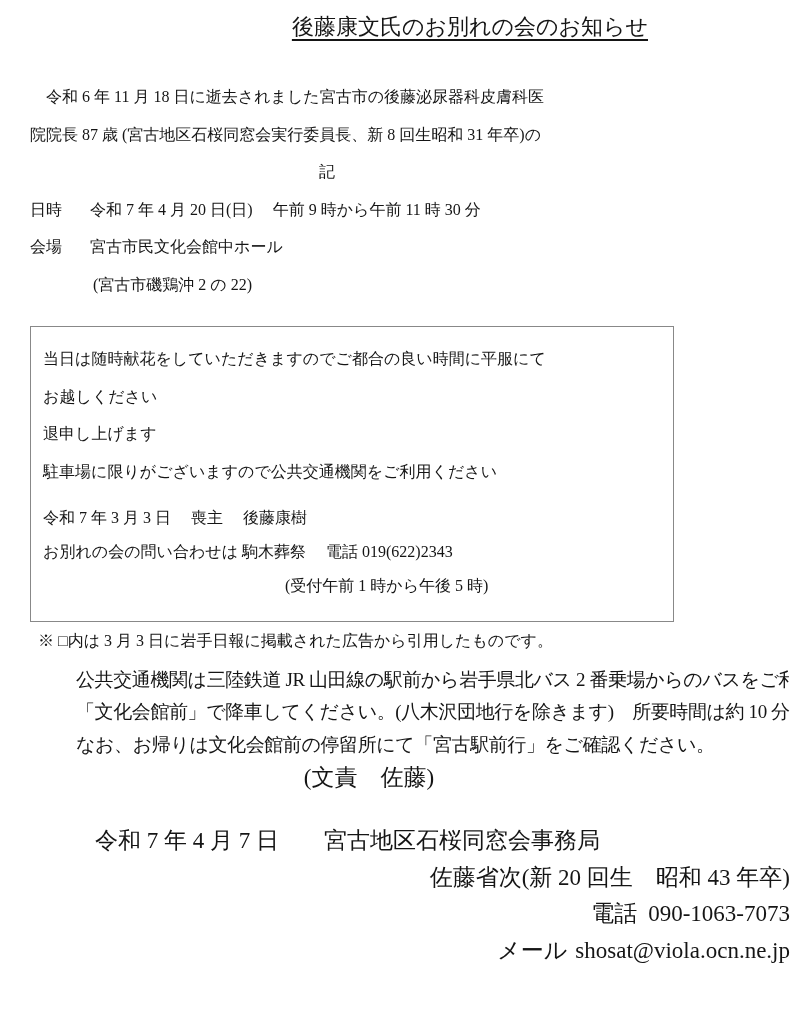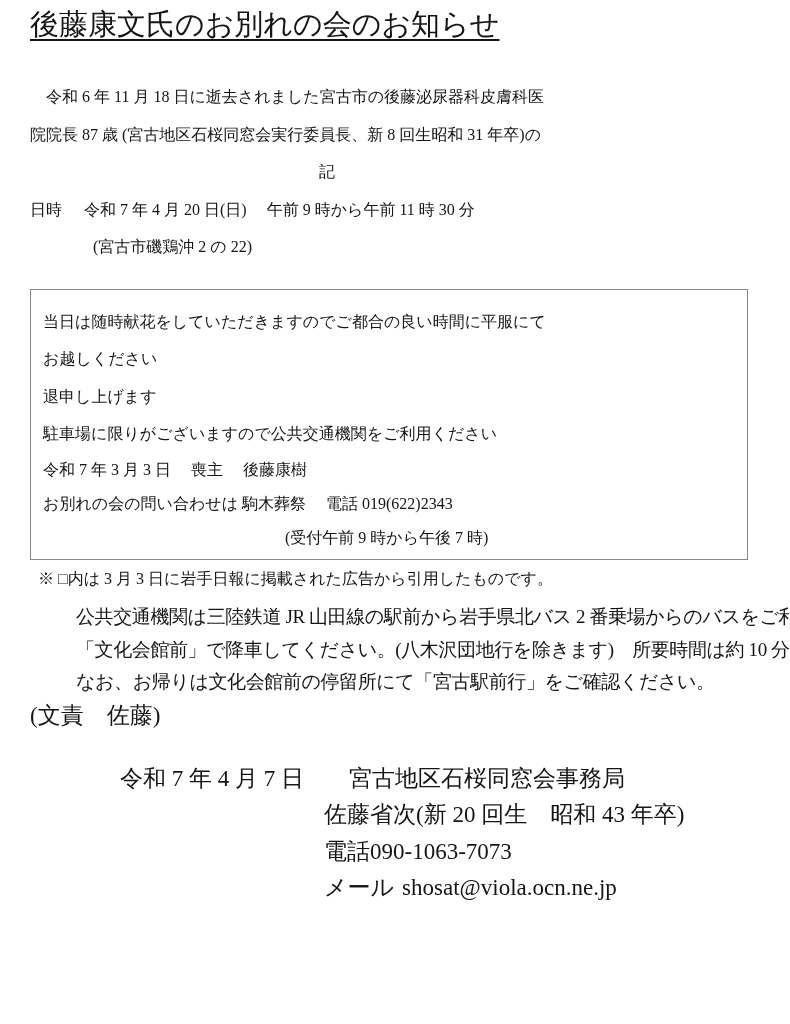--- a/index.html
+++ b/index.html
@@ -8,72 +8,72 @@
     background: #ffffff;
     color: #151515;
     font-family: "Liberation Serif", "DejaVu Serif", serif;
     overflow: hidden;
   }
   .page { padding: 10px 0 0 30px; }
   .line { font-size: 16px; line-height: 37.5px; white-space: nowrap; }
 
   .title {
     width: 618px;
-    text-align: left;
-    font-size: 29px;
+    text-align: right;
+    font-size: 22px;
     line-height: 34px;
     white-space: nowrap;
-    font-family: Liberation Mono, monospace;
   }
   .title .u {
     text-decoration: underline;
     text-underline-offset: 5px;
     text-decoration-thickness: 1.5px;
   }
 
   .intro { margin-top: 34px; }
 
   .ki { width: 594px; text-align: center; }
 
-  .sched-label { margin-right: 22px; text-align: center; }
+  .sched-label { margin-right: 28px; text-align: center; }
   .addr { padding-left: 63px; }
 
   .notice-box {
     box-sizing: border-box;
     margin-top: 23px;
-    width: 718px;
+    width: 644px;
     border: 1px solid #888888;
-    padding: 13px 0 4px 12px;
+    padding: 13px 0 18px 12px;
   }
-  .notice-box .group2 { }
+  .notice-box .group2 { margin-top: 11px; }
   .notice-box .group2 .line { line-height: 34px; }
   .reception { padding-left: 242px; }
 
   .cite-note { padding-left: 8px; }
 
   .small-note { margin-top: 4px; padding-left: 46px; }
   .small-note .sline {
     font-size: 19px;
     line-height: 32.5px;
     letter-spacing: -0.4px;
     white-space: nowrap;
   }
 
   .credit {
     width: 678px;
+    text-align: center;
     font-size: 23px;
     line-height: 34px;
     white-space: nowrap;
   }
 
   .footer { margin-top: 28px; }
   .f-line { font-size: 23px; line-height: 36.5px; white-space: nowrap; }
-  .f-date { display: inline-block; margin-left: 90px; width: 229px; }
-  .f-indent { padding-left: 294px; }
-  .gap16 { margin-left: 0; }
+  .f-date { display: inline-block; margin-left: 65px; width: 229px; }
+  .f-indent { padding-left: 294px; text-align: right; }
+  .gap16 { margin-left: 11px; }
   .gap8  { margin-left: 8px; }
 </style>
 </head>
 <body>
 
 <div class="page">
 
   <div class="title">
     <span class="u">後藤康文氏のお別れの会のお知らせ</span>
   </div>
@@ -82,32 +82,35 @@
     <div class="line">　令和 6 年 11 月 18 日に逝去されました宮古市の後藤泌尿器科皮膚科医</div>
     <div class="line">院院長 87 歳 (宮古地区石桜同窓会実行委員長、新 8 回生昭和 31 年卒)の</div>
   </div>
 
   <div class="line ki">記</div>
 
   <div class="line">
     <span class="sched-label">日時</span><span>令和 7 年 4 月 20 日(日)　 午前 9 時から午前 11 時 30 分</span>
   </div>
 
+  <div class="line">
+    <span class="sched-label">会場</span><span>宮古市民文化会館中ホール</span>
+  </div>
 
   <div class="line addr">(宮古市磯鶏沖 2 の 22)</div>
 
   <div class="notice-box">
     <div class="line">当日は随時献花をしていただきますのでご都合の良い時間に平服にて</div>
     <div class="line">お越しください</div>
     <div class="line">退申し上げます</div>
     <div class="line">駐車場に限りがございますので公共交通機関をご利用ください</div>
     <div class="group2">
       <div class="line">令和 7 年 3 月 3 日　 喪主　 後藤康樹</div>
       <div class="line">お別れの会の問い合わせは 駒木葬祭　 電話 019(622)2343</div>
-      <div class="line reception">(受付午前 9 時から午後 7 時)</div>
+      <div class="line reception">(受付午前 1 時から午後 5 時)</div>
     </div>
   </div>
 
   <div class="line cite-note">※ □内は 3 月 3 日に岩手日報に掲載された広告から引用したものです。</div>
 
   <div class="small-note">
     <div class="sline">公共交通機関は三陸鉄道 JR 山田線の駅前から岩手県北バス 2 番乗場からのバスをご利用し</div>
     <div class="sline">「文化会館前」で降車してください。(八木沢団地行を除きます)　所要時間は約 10 分です。</div>
     <div class="sline">なお、お帰りは文化会館前の停留所にて「宮古駅前行」をご確認ください。</div>
   </div>

